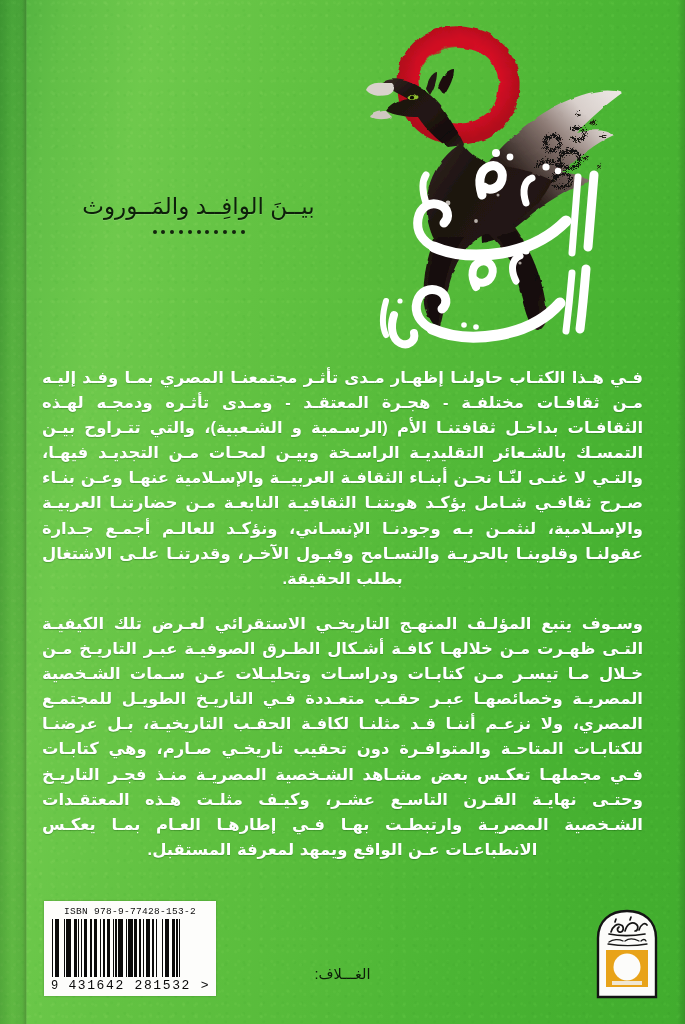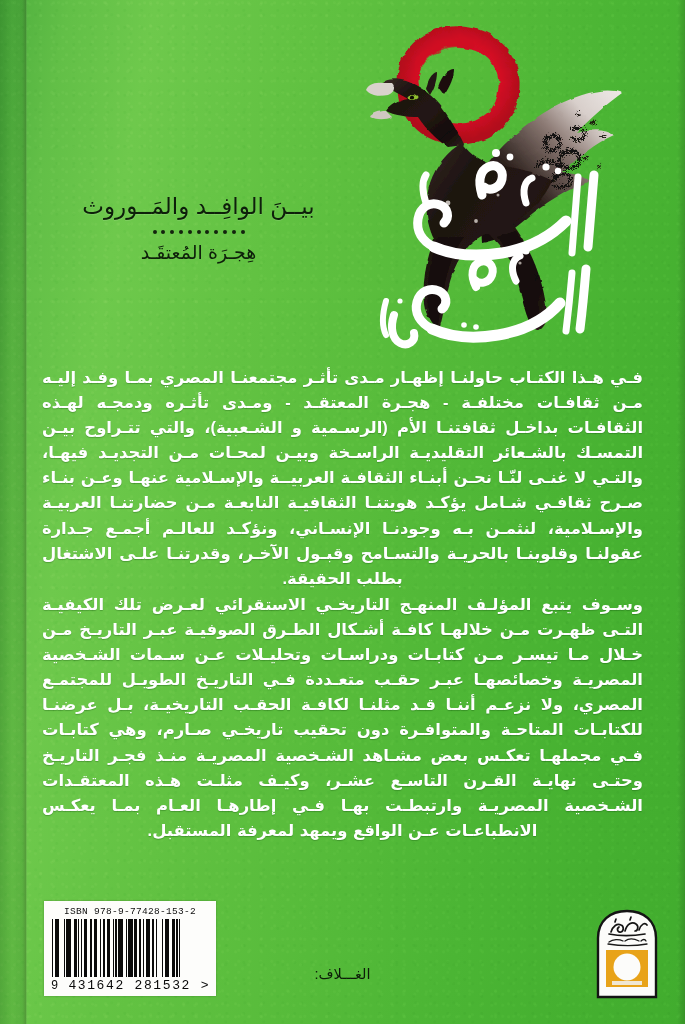--- a/index.html
+++ b/index.html
@@ -124,21 +124,21 @@
     color: #ffffff;
     font-size: 16.4px;
     font-weight: bold;
     line-height: 1.53;
     text-align: justify;
     text-align-last: center;
     word-spacing: 1px;
     text-shadow: 0 1px 1px rgba(0,60,0,.28);
   }
   .blurb-1 { top: 365px; }
-  .blurb-2 { top: 592px; }
+  .blurb-2 { top: 611px; }
 
   
   .barcode-box {
     position: absolute;
     left: 44px;
     bottom: 28px;
     width: 160px;
     background: #fdfdfb;
     padding: 5px 6px 3px;
     z-index: 5;
@@ -373,21 +373,20 @@
         <i></i>
         <i></i>
         <i></i>
         <i></i>
         <i></i>
         <i></i>
         <i></i>
         <i></i>
         <i></i>
     </div>
-    <div class="subtitle-sub">هِجـرَة المُعتقَـد</div>
   </div>
 
   <div class="blurb blurb-1">فـي هـذا الكتـاب حاولنـا إظهـار مـدى تأثـر مجتمعنـا المصري بمـا وفـد إليـه مـن ثقافـات مختلفـة - هجـرة المعتقـد - ومـدى تأثـره ودمجـه لهـذه الثقافـات بداخـل ثقافتنـا الأم (الرسـمية و الشـعبية)، والتي تتـراوح بيـن التمسـك بالشـعائر التقليديـة الراسـخة وبيـن لمحـات مـن التجديـد فيهـا، والتـي لا غنـى لنّـا نحـن أبنـاء الثقافـة العربيــة والإسـلامية عنهـا وعـن بنـاء صـرح ثقافـي شـامل يؤكـد هويتنـا الثقافيـة النابعـة مـن حضارتنـا العربيـة والإسـلامية،  لنثمـن بـه وجودنـا الإنسـاني، ونؤكـد للعالـم أجمـع جـدارة عقولنـا وقلوبنـا بالحريـة والتسـامح وقبـول الآخـر، وقدرتنـا علـى الاشتغال بطلب الحقيقة.</div>
   <div class="blurb blurb-2">وسـوف يتبع المؤلـف المنهـج التاريخـي الاستقرائي لعـرض تلك الكيفيـة التـى ظهـرت مـن خلالهـا كافـة أشـكال الطـرق الصوفيـة عبـر التاريـخ مـن خـلال مـا تيسـر مـن كتابـات ودراسـات وتحليـلات عـن سـمات الشـخصية المصريـة وخصائصهـا عبـر حقـب متعـددة فـي التاريـخ الطويـل للمجتمـع المصري، ولا نزعـم أننـا قـد مثلنـا لكافـة الحقـب التاريخيـة، بـل عرضنـا للكتابـات المتاحـة والمتوافـرة دون تحقيب تاريخـي صـارم، وهي كتابـات فـي مجملهـا تعكـس بعض مشـاهد الشـخصية المصريـة منـذ فجـر التاريـخ وحتـى نهايـة القـرن التاسـع عشـر، وكيـف مثلـت هـذه المعتقـدات الشـخصية المصريـة وارتبطـت بهـا فـي إطارهـا العـام بمـا يعكـس الانطباعـات عـن الواقع ويمهد لمعرفة المستقبل.</div>
 
   <div class="barcode-box">
     <div class="isbn-text">ISBN  978-9-77428-153-2</div>
     <div class="bars" id="bars">
         <span style="width: 1.45px;"></span>
         <span class="w" style="width: 1.45px;"></span>

